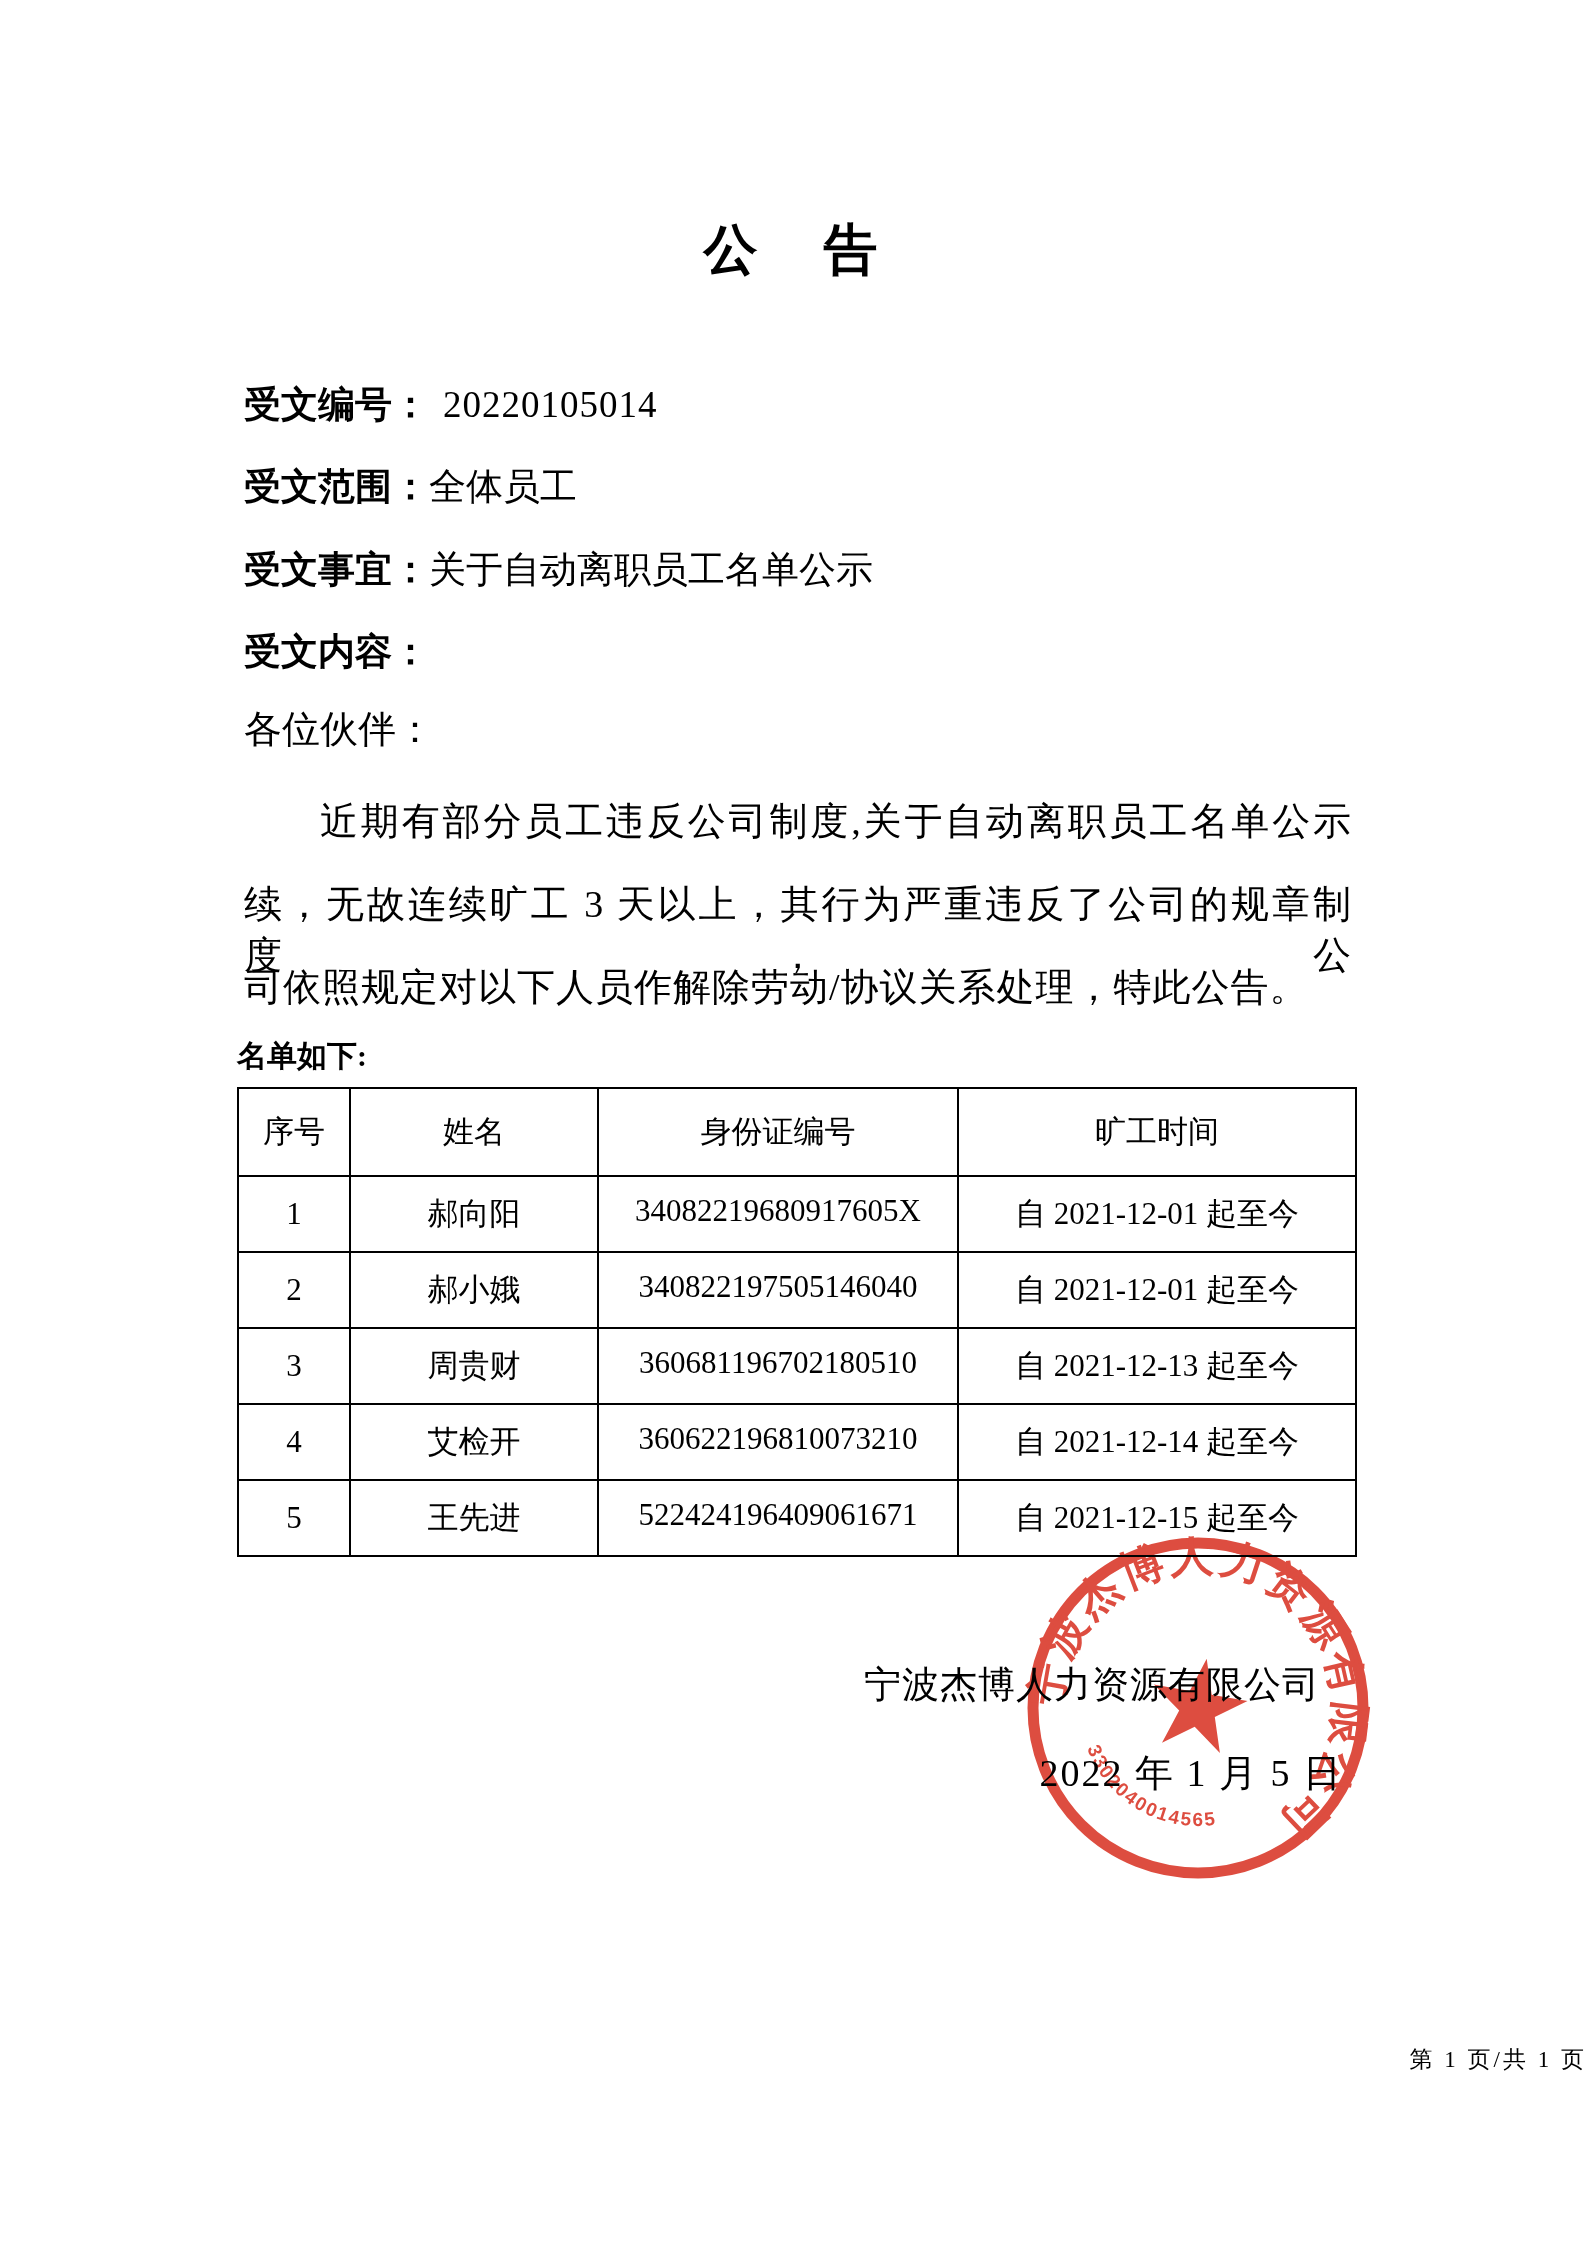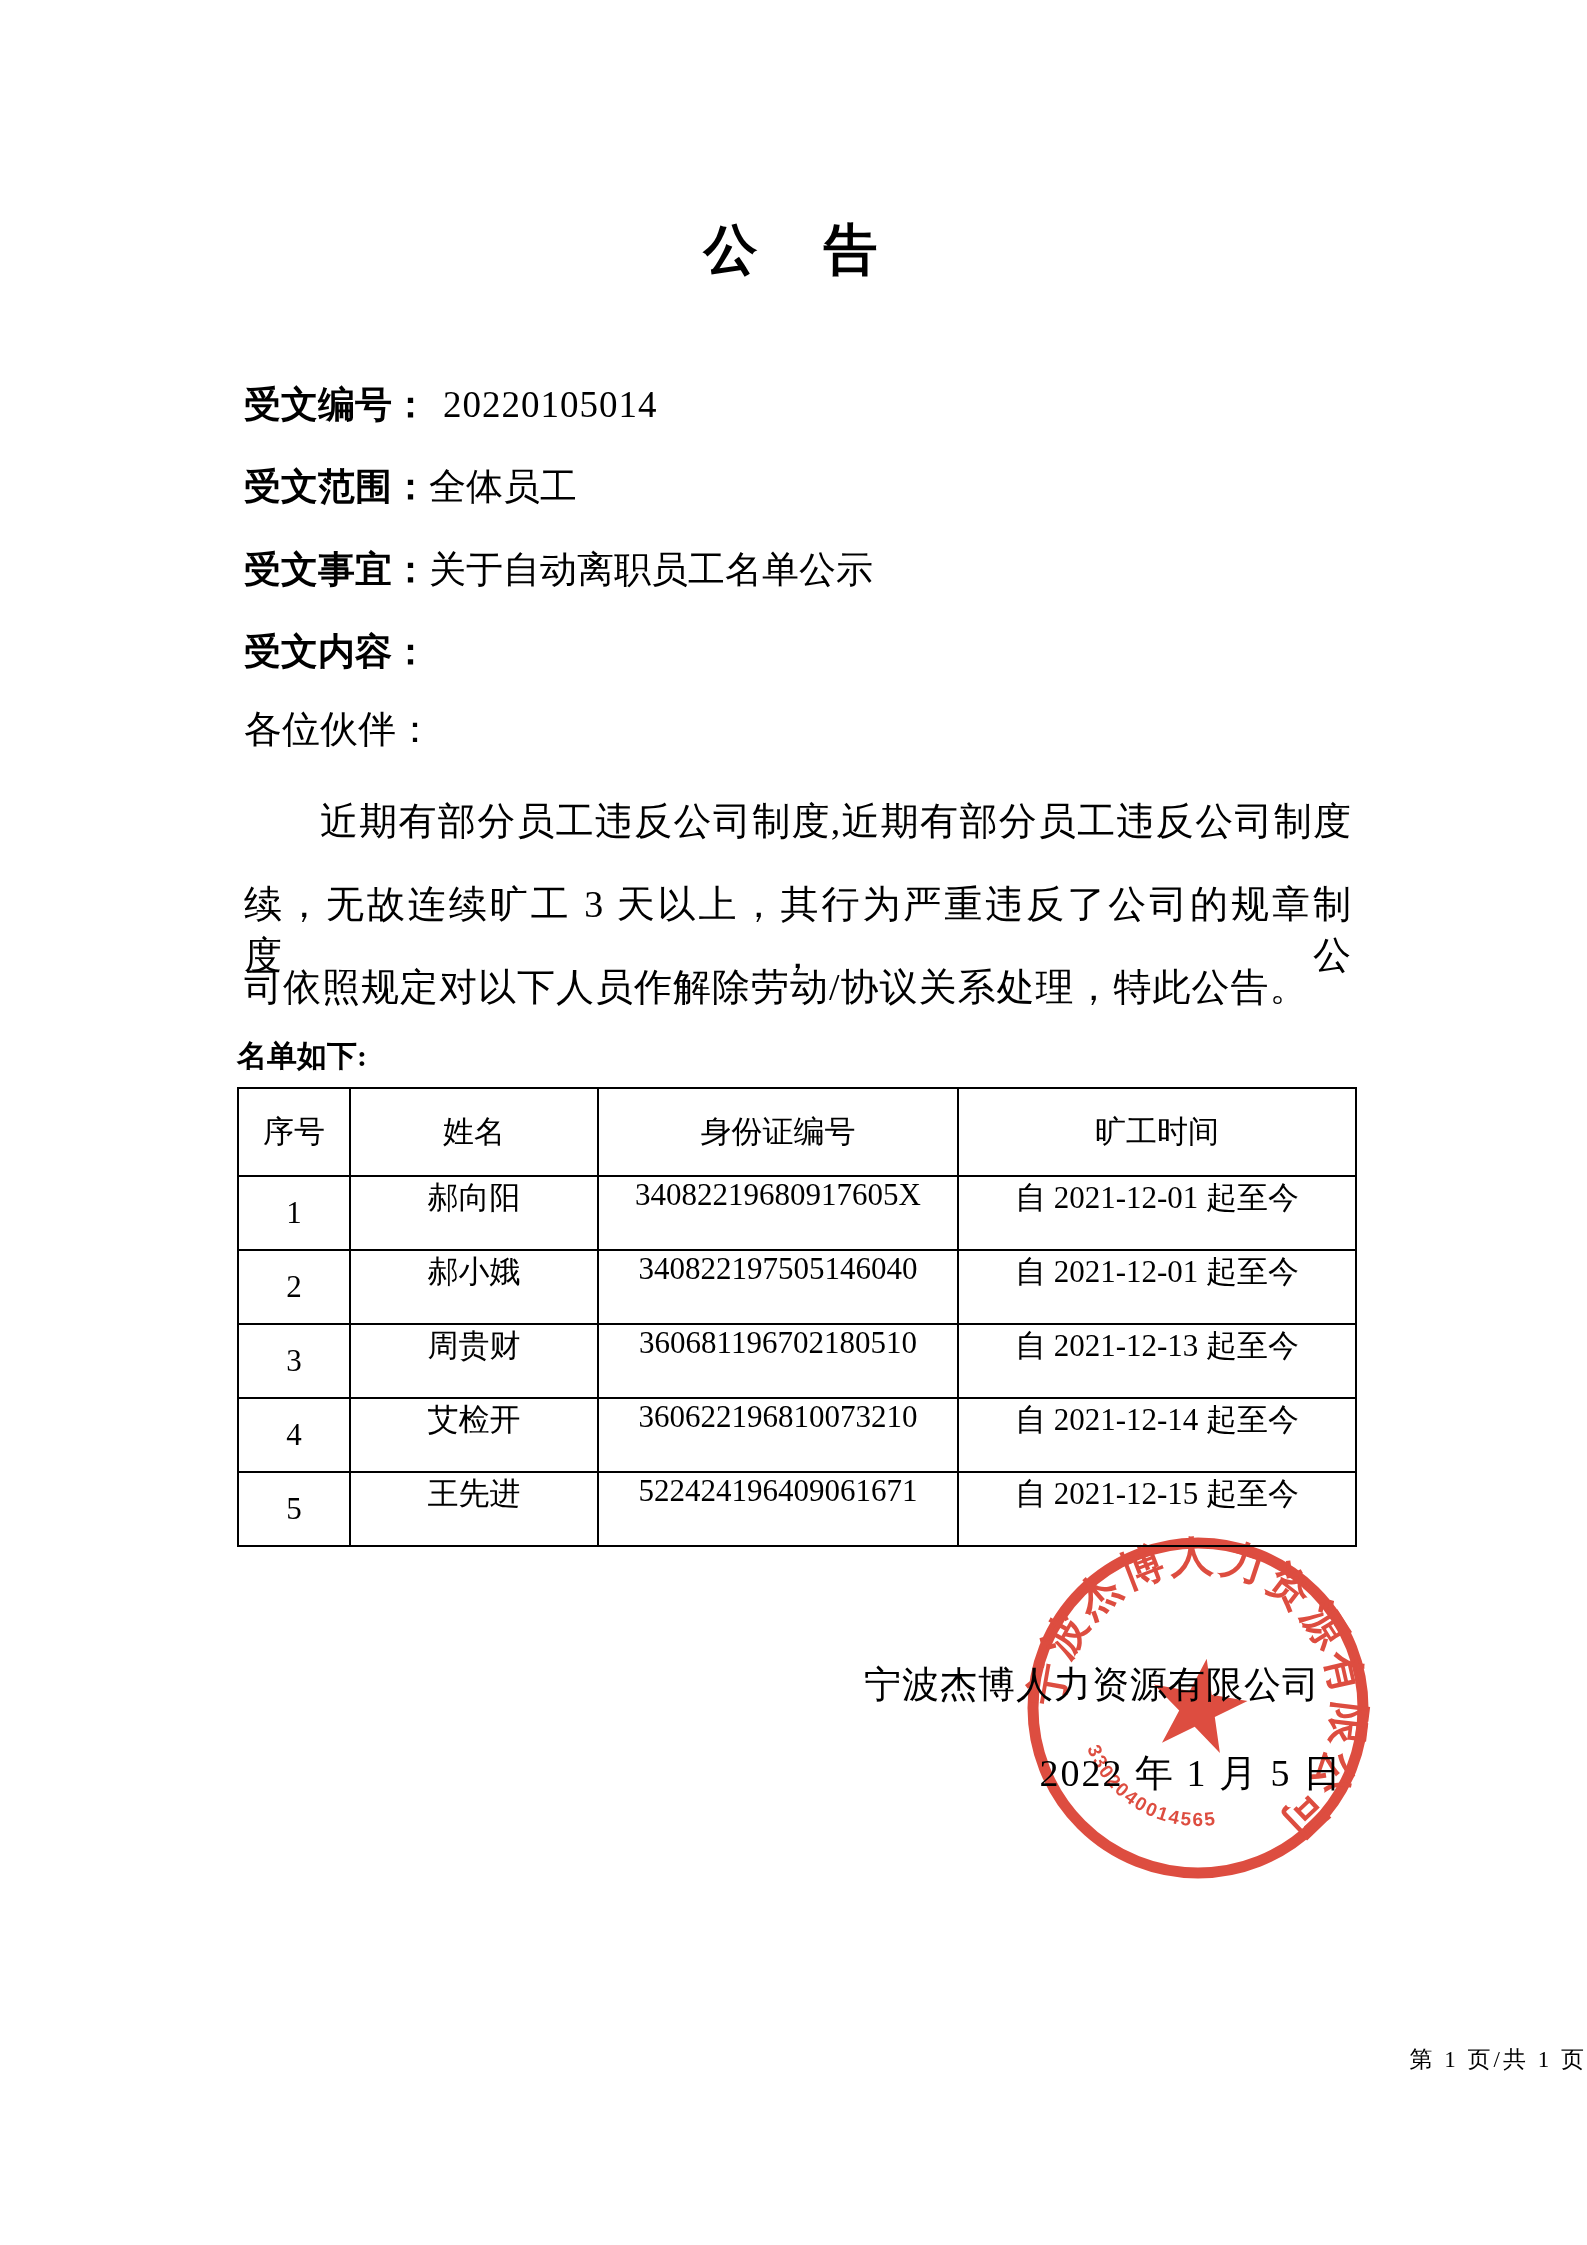--- a/index.html
+++ b/index.html
@@ -36,21 +36,21 @@
   .list-intro{position:absolute;left:237px;top:1036px;font-size:30px;font-weight:bold;}
   table.roster{
     position:absolute;left:237px;top:1087px;
     border-collapse:collapse;table-layout:fixed;
     width:1118px;
   }
   table.roster td,table.roster th{
     border:2px solid #000;
     text-align:center;
     font-size:31px;font-weight:normal;
-    padding:0;
+    padding:16px;
   }
   table.roster tr.hdr{height:88px;}
   table.roster tr.row{height:74px;}
   td.cell-name,td.cell-id,td.cell-time{
     vertical-align:top;padding-top:7px;font-weight:bold;
   }
   td.cell-idx{vertical-align:middle;font-weight:normal;font-size:30px;}
   .sig-company{
     position:absolute;top:1660px;right:267px;
     font-size:37px;letter-spacing:1px;
@@ -97,21 +97,21 @@
   <div class="meta-line" style="top:545px">
     <span class="meta-label">受文事宜：</span><span class="meta-value">关于自动离职员工名单公示</span>
   </div>
 
   <div class="meta-line" style="top:627px">
     <span class="meta-label">受文内容：</span>
   </div>
 
   <div class="salutation">各位伙伴：</div>
 
-  <div class="para-line indent" style="top:796px">近期有部分员工违反公司制度,近期有部分员工违反公司制度</div>
+  <div class="para-line indent" style="top:796px">近期有部分员工违反公司制度,关于自动离职员工名单公示</div>
   <div class="para-line" style="top:879px">续，无故连续旷工 3 天以上，其行为严重违反了公司的规章制度，公</div>
   <div class="para-line last" style="top:962px">司依照规定对以下人员作解除劳动/协议关系处理，特此公告。</div>
 
   <div class="list-intro">名单如下:</div>
 
   <table class="roster">
     <colgroup>
       <col style="width:112px">
         <col style="width:248px">
         <col style="width:360px">

